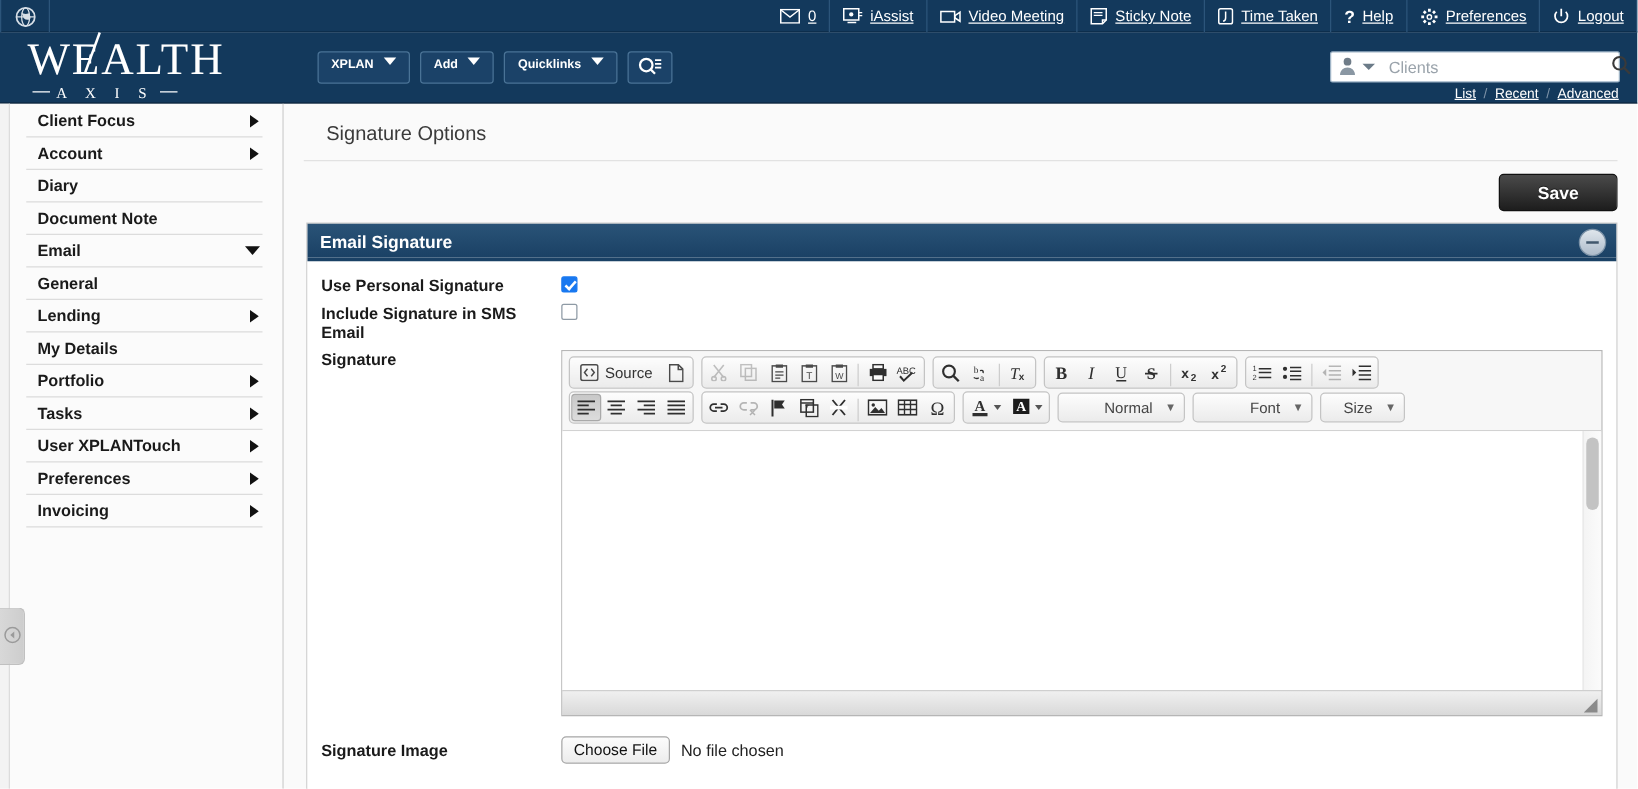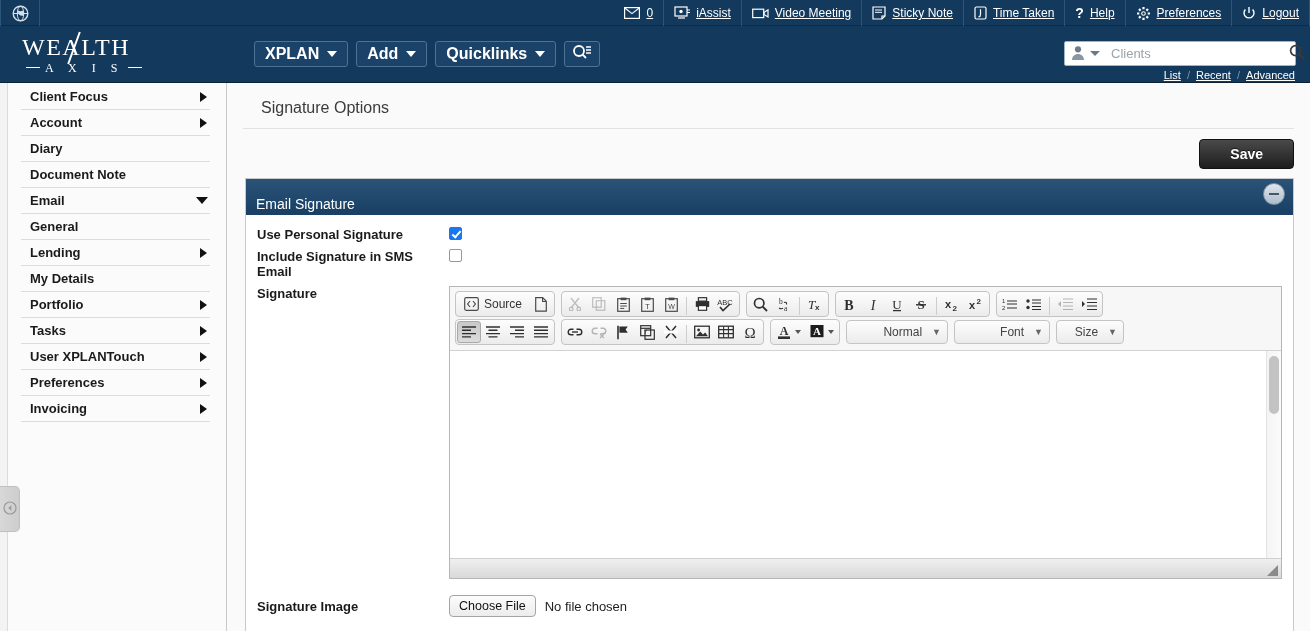--- a/index.html
+++ b/index.html
@@ -48,21 +48,21 @@
   }
   .logo {
     margin-left: 22px;
     width: 180px;
     color: #fff;
     line-height: 1;
     user-select: none;
   }
   .logo .l1 {
     font-family: "Liberation Serif", serif;
-    font-size: 24px;
+    font-size: 36px;
     letter-spacing: 1.5px;
     position: relative;
     display: inline-block;
   }
   .logo .slash {
     position: absolute;
     left: 51px; top: -4px;
     width: 2px; height: 34px;
     background: #fff;
     transform: rotate(20deg);
@@ -76,24 +76,24 @@
     padding-left: 4px;
   }
   .logo .l2 .bar { display:inline-block; width: 14px; height: 1.5px; background:#fff; }
 
   .navbtns { display: flex; align-items: center; gap: 8px; margin-left: 52px; }
   .navbtn {
     background: #1b4268;
     border: 1px solid #4a7396;
     color: #ffffff;
     font-weight: bold;
-    font-size: 16px;
+    font-size: 10px;
     padding: 4px 10px;
     border-radius: 3px;
-    display: flex; align-items: center; gap: 8px;
+    display: flex; gap: 8px;
     cursor: pointer;
     height: 26px;
   }
   .caret-d {
     width: 0; height: 0;
     border-left: 5px solid transparent;
     border-right: 5px solid transparent;
     border-top: 6px solid #ffffff;
   }
   .navbtn.icobtn { padding: 3px 7px; }
@@ -185,25 +185,25 @@
   .btn-save {
     background: linear-gradient(to bottom,#4a4a4a,#1d1d1d);
     color: #fff; font-weight: bold; font-size: 14px;
     border: 1px solid #111; border-radius: 4px;
     padding: 6px 30px; cursor: pointer;
     text-shadow: 0 -1px 0 rgba(0,0,0,.6);
   }
 
   .panel { margin: 9px 16px 0 18px; border: 1px solid #c9c9c9; background: #fff; }
   .panel-head {
-    height: 36px;
+    height: 30px;
     background: linear-gradient(to bottom,#2a5377,#1a4165);
     border-bottom: 3px solid #1a4165;
-    color: #fff; font-weight: normal; font-size: 14px;
-    display: flex; align-items: flex-end; padding: 0 10px;
+    color: #fff; font-weight: bold; font-size: 14px;
+    display: flex; align-items: center; padding: 0 10px;
     position: relative;
   }
   .panel-head .collapse-circle {
     position: absolute; right: 8px; top: 4px;
     width: 22px; height: 22px; border-radius: 50%;
     background: linear-gradient(to bottom,#dfe6ec,#aebccb);
     border: 1px solid #7d93a8;
     display: flex; align-items: center; justify-content: center;
     cursor: pointer;
   }

